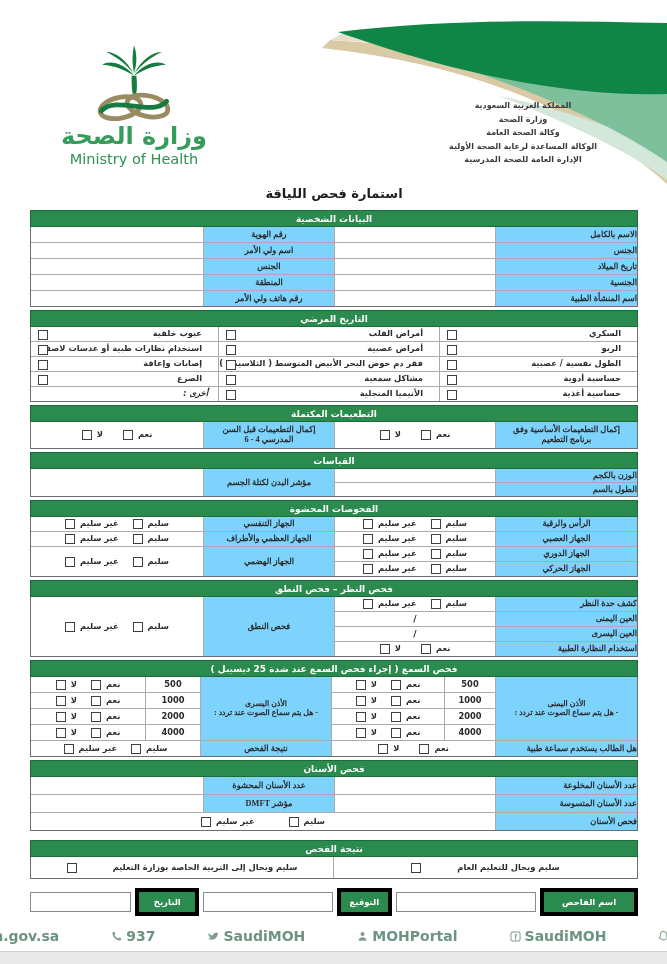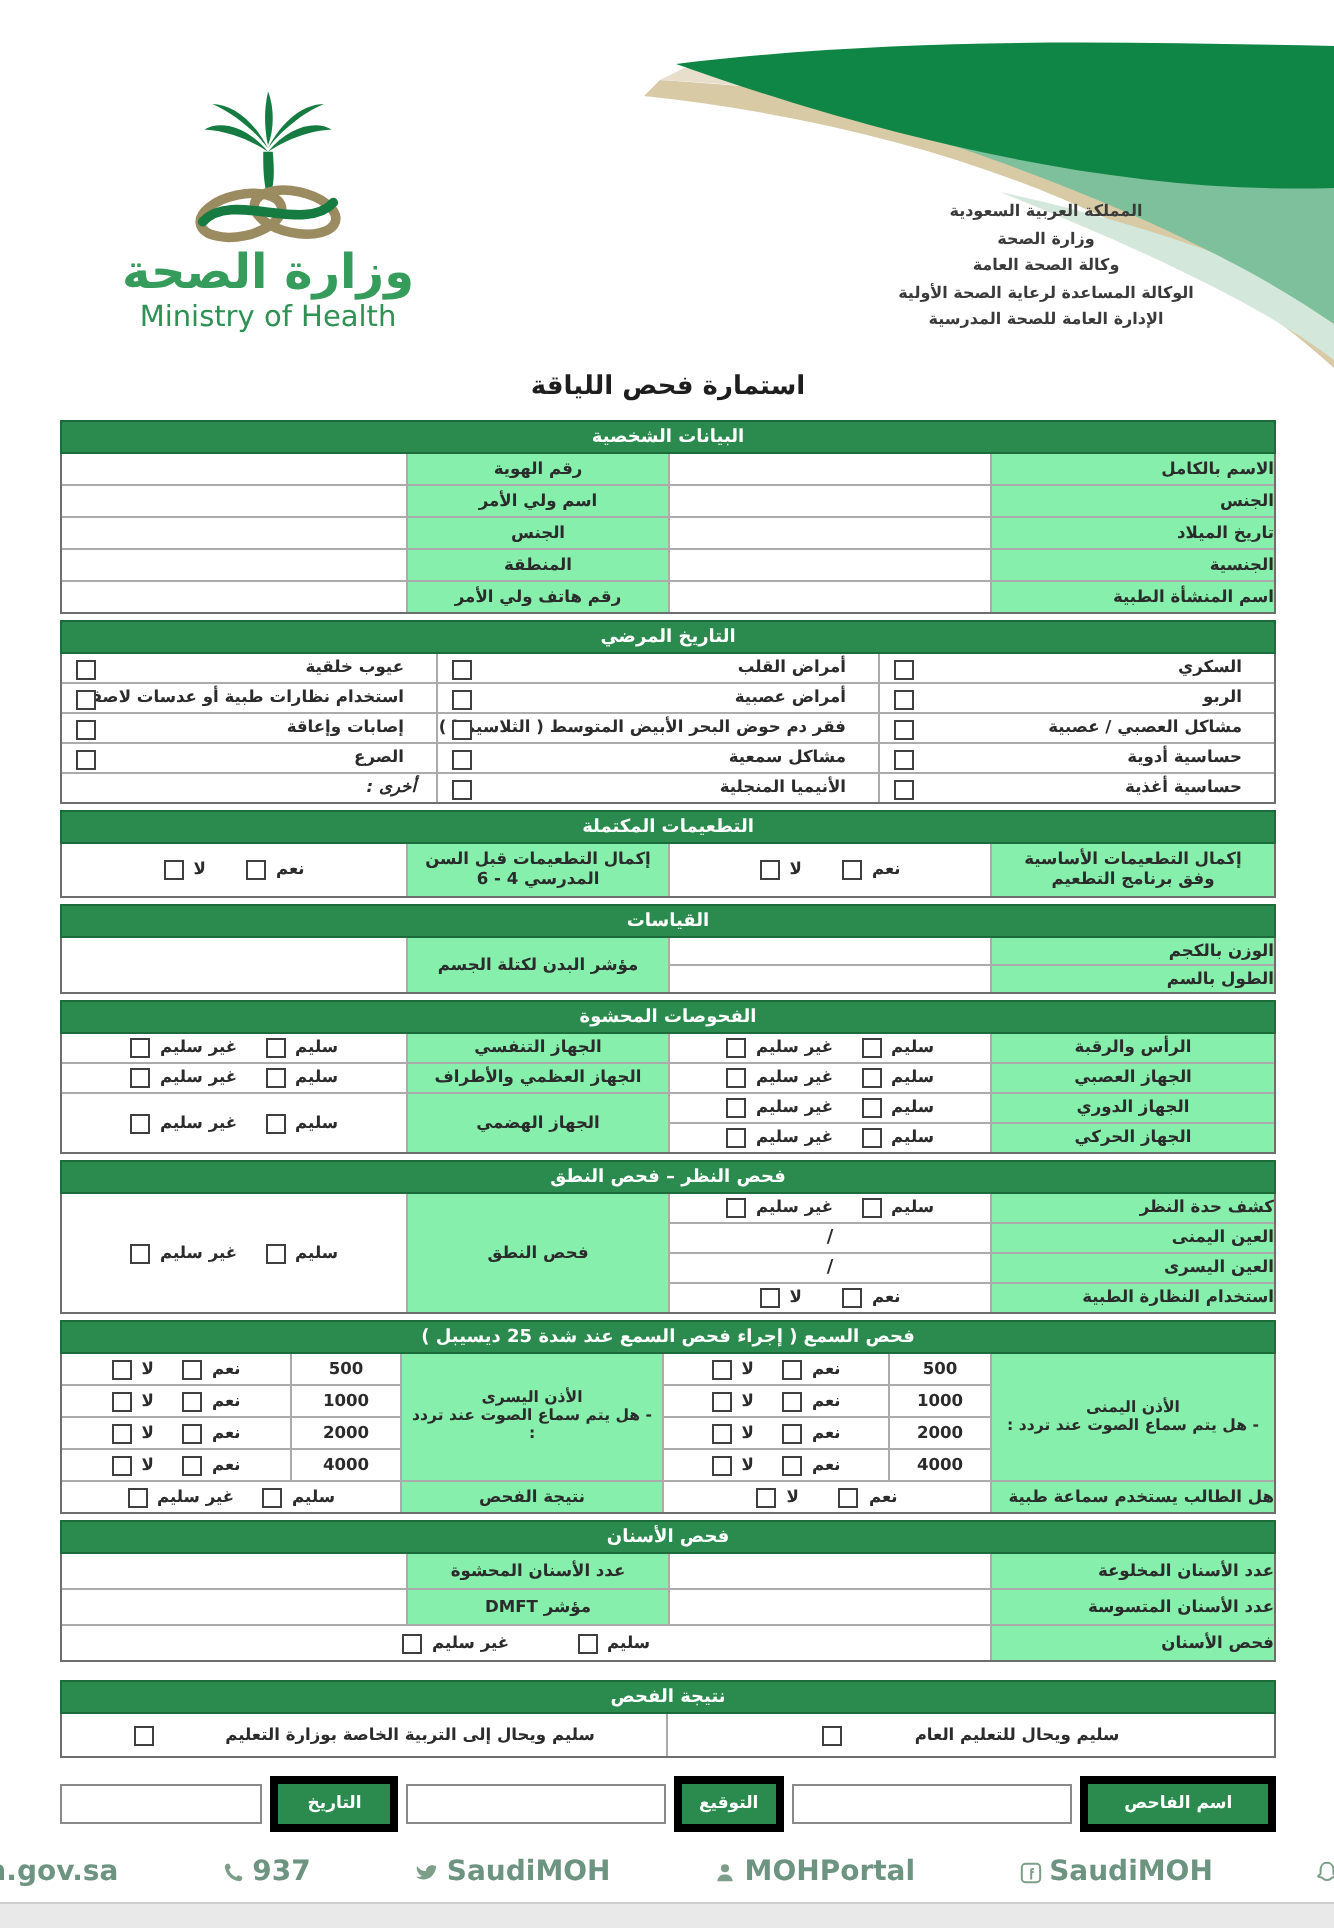--- a/index.html
+++ b/index.html
@@ -16,21 +16,21 @@
   .formtitle{position:absolute;top:186px;left:30px;width:608px;text-align:center;
              font-size:13px;font-weight:bold;color:#1e1e1e;}
   
   .form{position:absolute;top:207px;left:30px;width:608px;}
   .sec{margin-top:3px;}
   .bar{height:15px;background:#2b8a4e;border:1px solid #1c6b3a;color:#ffffff;
        font-size:9px;font-weight:bold;display:flex;align-items:center;justify-content:center;}
   .grid{display:grid;gap:1px;background:#ababab;border:1px solid #6e6e6e;border-top:none;direction:rtl;}
   .c{background:#ffffff;display:flex;align-items:center;justify-content:center;
      font-size:8.3px;font-weight:bold;min-height:0;line-height:1.15;}
-  .lbl{background:#86efac;}
+  .lbl{background:#7dd3fc;font-family:Liberation Serif, serif;}
   .rl{justify-content:flex-start;padding-right:0;}
   .fld{background:#ffffff;}
   .gp{grid-template-columns:141px 160px 130px 1fr;grid-auto-rows:15px;}
   .gm{grid-template-columns:197px 220px 1fr;grid-auto-rows:14px;}
   .gv{grid-template-columns:141px 160px 130px 1fr;}
   .gv .c{min-height:26px;}
   .gq{grid-template-columns:141px 160px 130px 1fr;grid-auto-rows:13px;}
   .gc{grid-template-columns:141px 160px 130px 1fr;grid-auto-rows:14px;}
   .gz{grid-template-columns:141px 160px 130px 1fr;grid-auto-rows:14px;}
   .gh{grid-template-columns:141px 50px 112px 130px 54px 1fr;grid-auto-rows:15px;}
@@ -165,21 +165,21 @@
       <div class="c mg">
           <span>أمراض عصبية</span>
           <span class="cbx"></span>
         </div>
       <div class="c mg">
           <span>استخدام نظارات طبية أو عدسات لاصقة</span>
           <span class="cbx"></span>
         </div>
 
       <div class="c mg">
-          <span>مشاكل العصبي / عصبية</span>
+          <span>الطول نفسية / عصبية</span>
           <span class="cbx"></span>
         </div>
       <div class="c mg">
           <span>فقر دم حوض البحر الأبيض المتوسط ( الثلاسيميا )</span>
           <span class="cbx"></span>
         </div>
       <div class="c mg">
           <span>إصابات وإعاقة</span>
           <span class="cbx"></span>
         </div>

